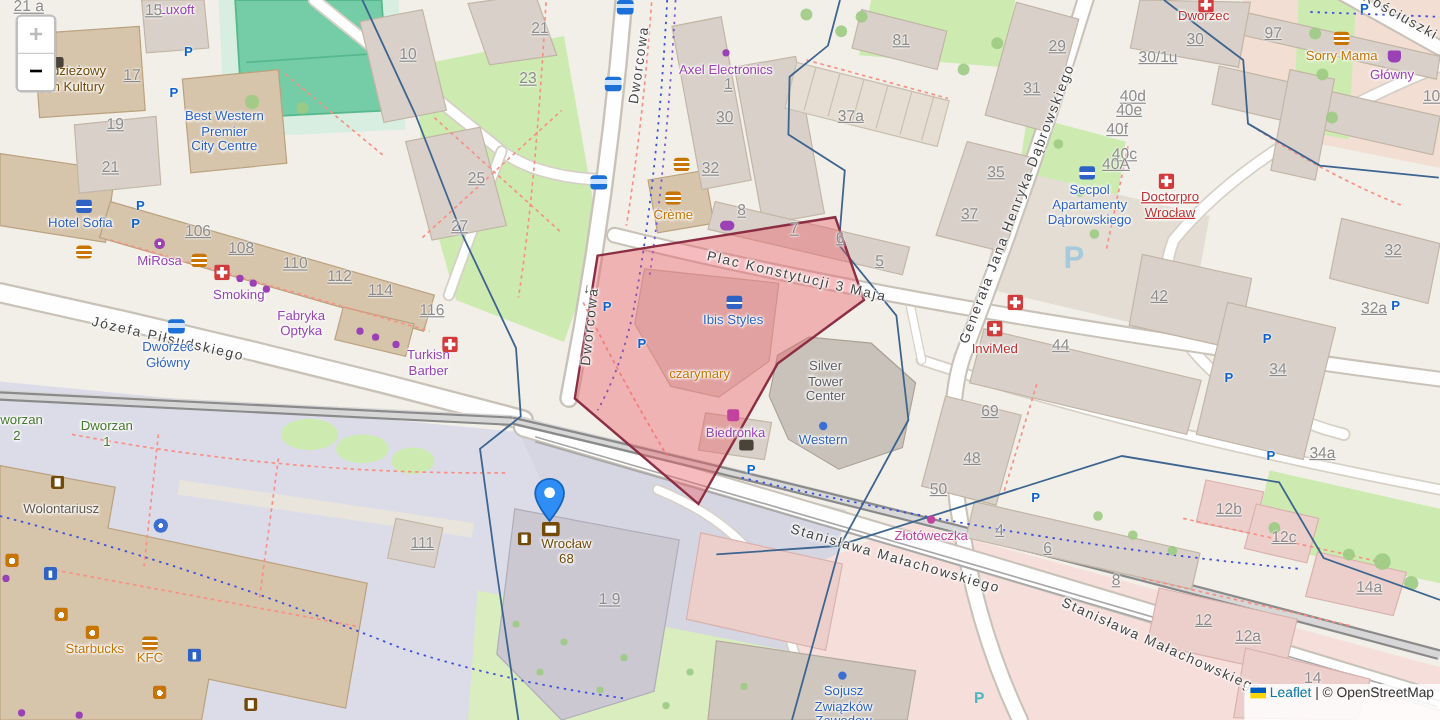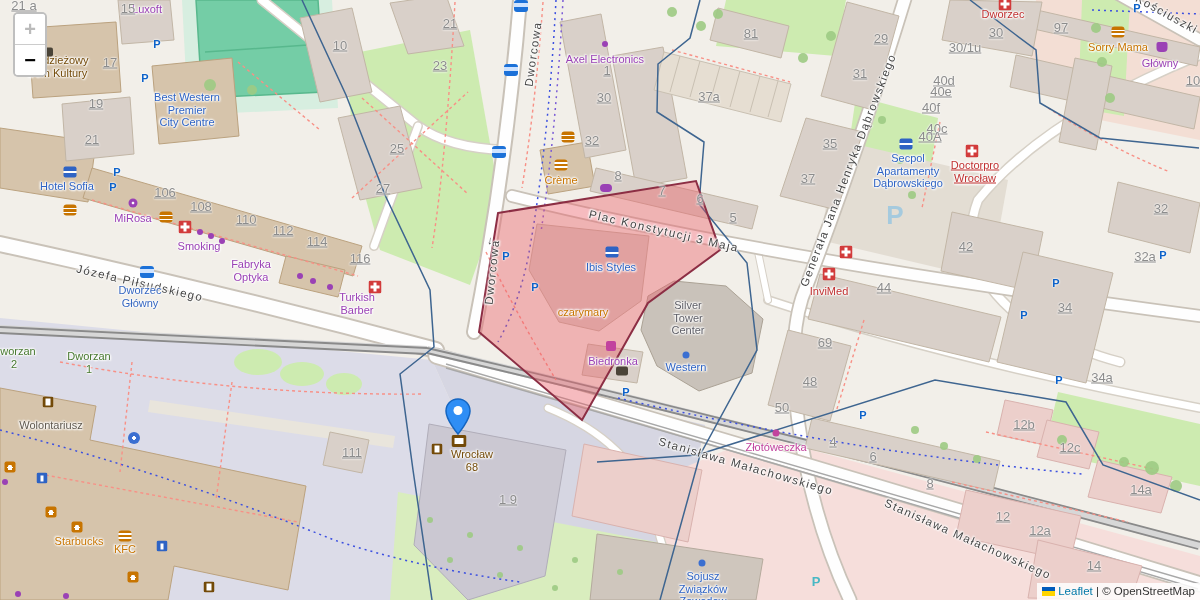--- a/index.html
+++ b/index.html
@@ -52,21 +52,21 @@
   #marker{position:absolute;left:444px;top:398px;width:28px;height:38px;pointer-events:auto;cursor:pointer;}
   
   #zoomctl{position:absolute;left:13px;top:12px;width:30px;border:2px solid rgba(0,0,0,0.25);
     border-radius:5px;background:#fff;overflow:hidden;z-index:30;}
   .zbtn{width:30px;height:30px;line-height:30px;text-align:center;font-size:20px;font-weight:bold;
     background:#fff;cursor:pointer;user-select:none;}
   .zbtn.disabled{color:#bbb;cursor:default;}
   .zbtn.enabled{color:#000;}
   #zoomctl .sep{height:1px;background:#ccc;}
   
-  #attrib{position:absolute;right:0;bottom:0;height:17px;line-height:17px;padding:0 5px;
+  #attrib{position:absolute;right:0;bottom:0;height:30px;line-height:17px;padding:0 5px;
     background:rgba(255,255,255,0.85);font-size:11.5px;color:#333;z-index:30;white-space:nowrap;}
   #attrib .flag{display:inline-block;width:13px;height:9px;vertical-align:-1px;
     background:linear-gradient(#005bbb 0 50%,#ffd500 50% 100%);margin-right:3px;}
   #attrib a{color:#0078a8;text-decoration:none;cursor:pointer;}
 </style>
 </head>
 <body>
 
 <div id="map">
   <svg id="basemap" width="1200" height="600">

